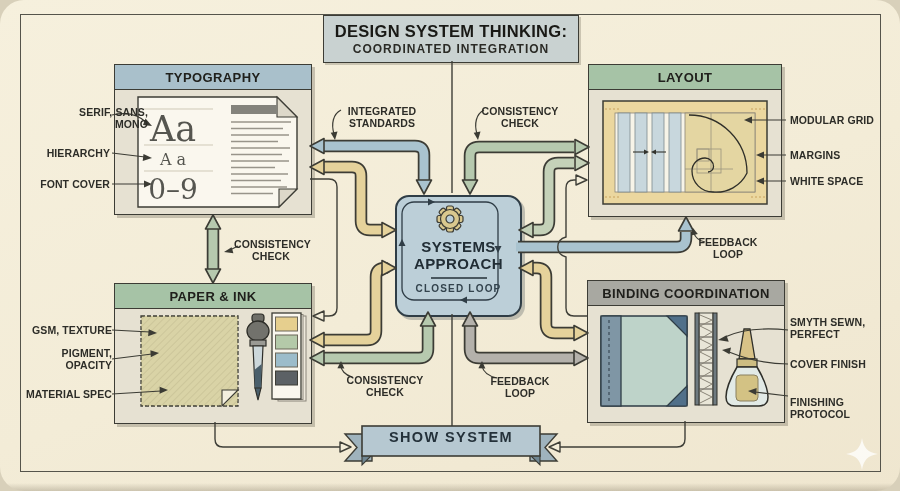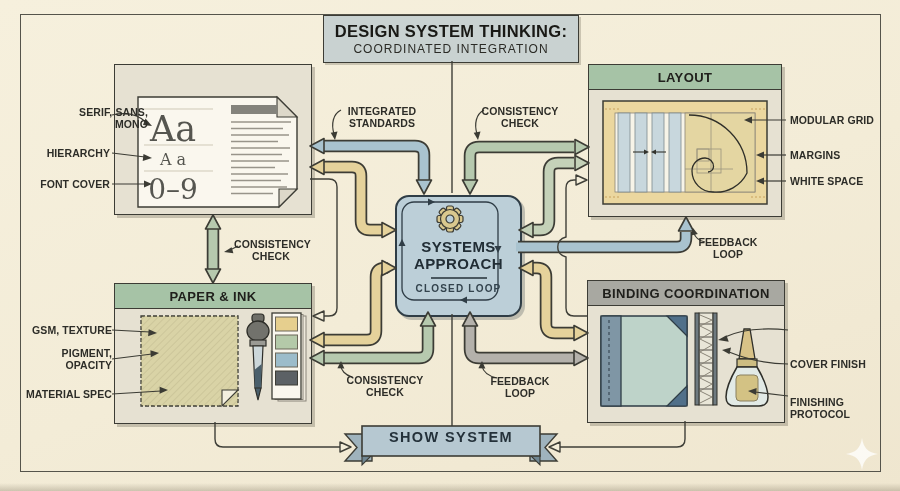--- a/index.html
+++ b/index.html
@@ -1,38 +1,38 @@
 <!DOCTYPE html>
 <html style="--paper-bg: #f3edd9; --panel-bg: #e6e1d2; --header-typography: #a9c0cb; --header-layout: #a6c3a6; --header-paper: #a6c3a6; --header-binding: #a8a8a1; --title-fill: #c9d2d1; --center-fill: #bccfd8; --banner-fill: #b6c8d1; --arrow-blue: #a9c3cf; --arrow-green: #b6c9ae; --arrow-green-2: #c4d1b8; --arrow-yellow: #e5d29b; --arrow-grey: #b4b1ab;"><head>
 <meta charset="utf-8">
 <style>
   html,body{margin:0;padding:0;background:#d8d0ba;}
   .stage{position:relative;width:900px;height:491px;overflow:hidden;
     background:linear-gradient(160deg,#f6f0dd 0%,#f3ecd7 55%,#efe6cf 100%);
-    font-family:"Liberation Sans",sans-serif;color:#2d2d28;}
+    font-family:"Liberation Sans",sans-serif;color:#2d2d28;border-radius:24px;}
   .stage::after{content:"";position:absolute;left:0;right:0;bottom:0;height:8px;
     background:linear-gradient(180deg,rgba(0,0,0,0) 0%,rgba(90,80,60,.25) 100%);pointer-events:none;}
   .frame{position:absolute;left:20px;top:14px;width:859px;height:456px;
     border:1.5px solid #55544b;pointer-events:none;}
   
   .qbox{position:absolute;background:var(--panel-bg);border:1.6px solid #3c3c35;
     box-shadow:3px 3px 0 rgba(80,75,60,.28);}
   .qhead{height:24px;border-bottom:1.6px solid #3c3c35;display:flex;align-items:center;
     justify-content:center;font-weight:700;font-size:13px;letter-spacing:.4px;color:#20201c;}
   .qbody{position:absolute;left:0;right:0;top:25.6px;bottom:0;}
   .h-typ{background:var(--header-typography);}
   .h-lay{background:var(--header-layout);}
   .h-pap{background:var(--header-paper);}
   .h-bind{background:var(--header-binding);}
   
   .titlebox{position:absolute;left:323px;top:15px;width:254px;height:46px;
     background:var(--title-fill);border:1.6px solid #3c3c35;box-shadow:2px 2px 0 rgba(80,75,60,.25);
     display:flex;flex-direction:column;align-items:center;justify-content:center;}
   .titlebox .t1{font-weight:700;font-size:16.5px;letter-spacing:.3px;color:#191915;}
-  .titlebox .t2{font-weight:400;font-size:12px;letter-spacing:1px;color:#2b2b26;margin-top:1px;}
+  .titlebox .t2{font-weight:700;font-size:12px;letter-spacing:1px;color:#2b2b26;margin-top:1px;}
   .centerbox{position:absolute;left:395px;top:195px;width:123px;height:118px;
     background:var(--center-fill);border:2px solid #2f3d46;border-radius:14px;
     box-shadow:3px 3px 0 rgba(70,80,85,.3);}
   .center-text{position:absolute;inset:0;display:flex;flex-direction:column;align-items:center;padding-top:42px;}
   .center-text .l{font-weight:700;font-size:15px;line-height:1.1;letter-spacing:.4px;color:#212d35;}
   .center-text .div{width:56px;height:1.5px;background:#49575f;margin:5px 0 4px;}
   .center-text .sub{font-weight:700;font-size:10px;letter-spacing:1.2px;color:#33434d;}
   .bannertext{position:absolute;left:362px;top:429px;width:178px;text-align:center;
     font-weight:700;font-size:14.5px;letter-spacing:1.4px;color:#24313a;}
   
@@ -63,20 +63,21 @@
 
 <div class="stage">
   <div class="frame"></div>
 
   <div class="titlebox">
     <div class="t1">DESIGN SYSTEM THINKING:</div>
     <div class="t2">COORDINATED INTEGRATION</div>
   </div>
 
   <div class="qbox" style="left:114px;top:64px;width:196px;height:149px;">
+    <div class="qhead h-typ">TYPOGRAPHY</div>
     <div class="qbody">
       <svg width="196" height="121" viewBox="0 0 196 121">
         <path d="M 23 6 H 162 L 182 26 V 98 L 164 116 H 23 Z" fill="#faf7ee" stroke="#3c3c35" stroke-width="1.4"></path>
         <path d="M 162 6 L 162 26 L 182 26 Z" fill="#ddd8c9" stroke="#3c3c35" stroke-width="1.1"></path>
         <path d="M 182 98 L 164 98 L 164 116 Z" fill="#ddd8c9" stroke="#3c3c35" stroke-width="1.1"></path>
         <line x1="29" y1="18" x2="98" y2="18" stroke="#cfc9b7" stroke-width="1"></line>
         <line x1="29" y1="54" x2="98" y2="54" stroke="#cfc9b7" stroke-width="1"></line>
         <line x1="29" y1="80" x2="98" y2="80" stroke="#cfc9b7" stroke-width="1"></line>
         <text x="58" y="50" text-anchor="middle" font-family="DejaVu Serif, serif" font-size="35" fill="#55554f">Aa</text>
         <text x="58" y="74" text-anchor="middle" font-family="DejaVu Serif, serif" font-size="16" fill="#55554f">A a</text>
@@ -374,20 +375,22 @@
 
   <div class="ann" style="left:790px;top:114px;">MODULAR GRID</div>
   <div class="ann" style="left:790px;top:149px;">MARGINS</div>
   <div class="ann" style="left:790px;top:175px;">WHITE SPACE</div>
 
   <div class="ann ar" style="right:788px;top:324px;">GSM, TEXTURE</div>
   <div class="ann ar" style="right:788px;top:347px;">PIGMENT,
 OPACITY</div>
   <div class="ann ar" style="right:788px;top:388px;">MATERIAL SPEC</div>
 
+  <div class="ann" style="left:790px;top:316px;">SMYTH SEWN,
+PERFECT</div>
   <div class="ann" style="left:790px;top:358px;">COVER FINISH</div>
   <div class="ann" style="left:790px;top:396px;">FINISHING
 PROTOCOL</div>
 
   <div class="ann ac" style="left:336px;width:92px;top:105px;">INTEGRATED
 STANDARDS</div>
   <div class="ann ac" style="left:474px;width:92px;top:105px;">CONSISTENCY
 CHECK</div>
   <div class="ann ac" style="left:234px;width:74px;top:238px;">CONSISTENCY
 CHECK</div>

